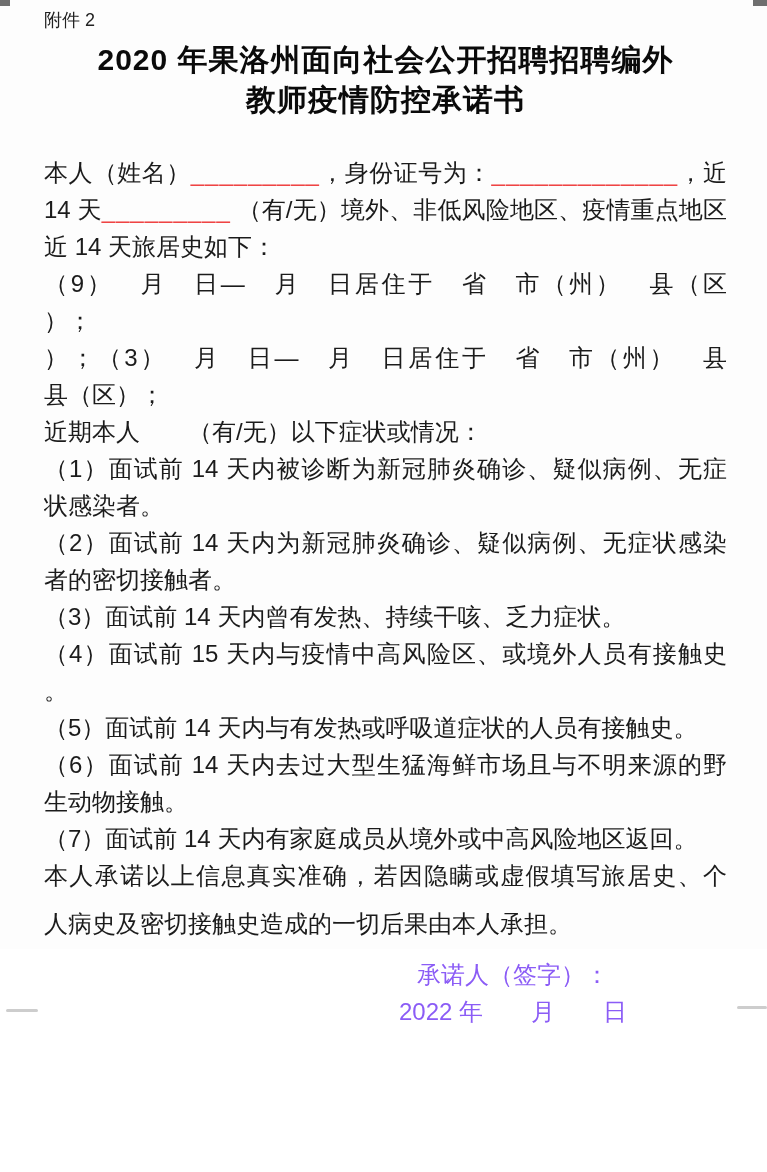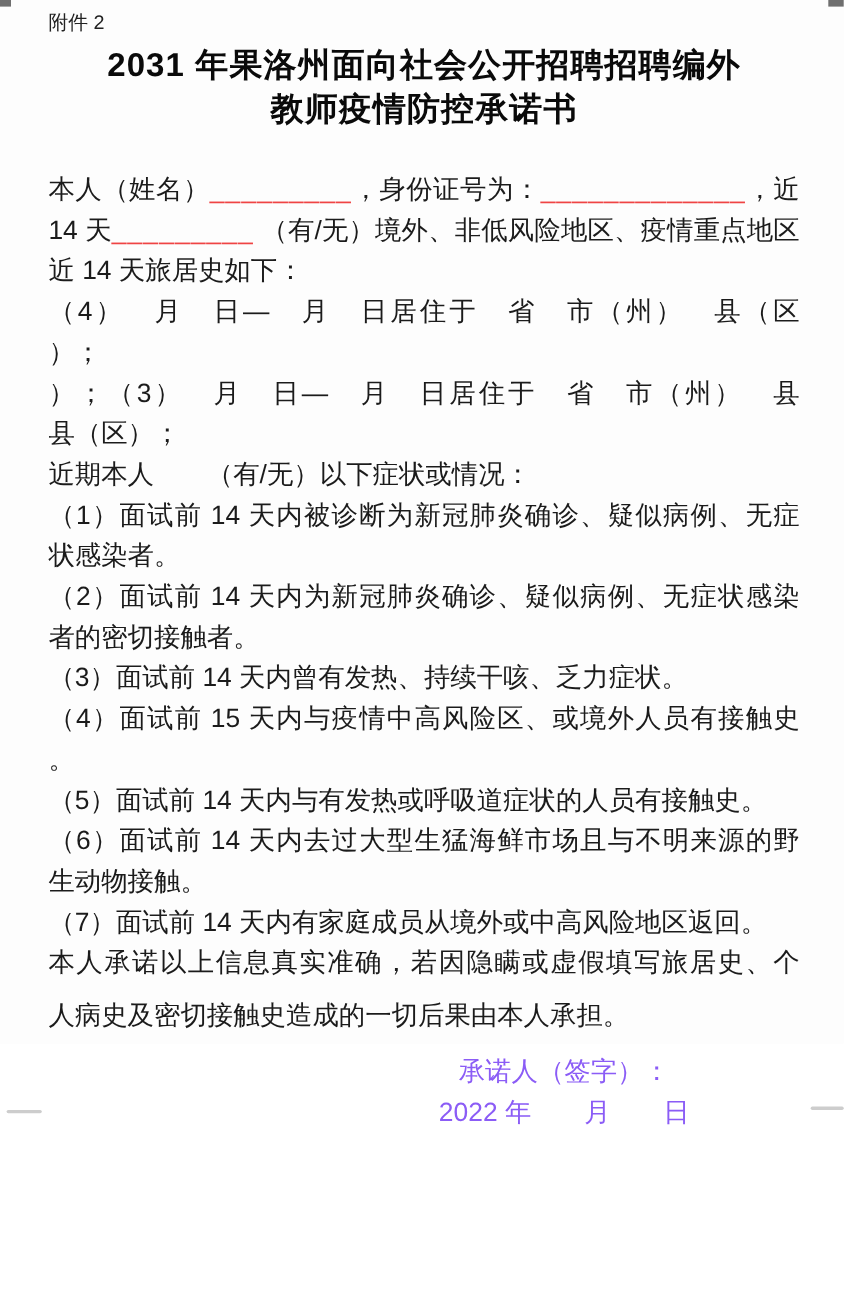--- a/index.html
+++ b/index.html
@@ -78,29 +78,29 @@
   .corner-right { right: 0; top: 0; width: 14px; }
 </style>
 </head>
 <body style="color: rgb(27, 27, 27); background: rgb(255, 255, 255);">
 
 <div class="page">
 
   <div class="attachment-label">附件 2</div>
 
   <div class="doc-title">
-    <div>2031 年果洛州面向社会公开招聘招聘编外</div>
+    <div>2020 年果洛州面向社会公开招聘招聘编外</div>
     <div>教师疫情防控承诺书</div>
   </div>
 
   <div class="body-text">
     <div class="doc-line jl">本人（姓名）<span class="blank">_________</span>，身份证号为：<span class="blank">_____________</span>，近</div>
     <div class="doc-line jl">14 天<span class="blank">_________</span> （有/无）境外、非低风险地区、疫情重点地区</div>
     <div class="doc-line">近 14 天旅居史如下：</div>
-    <div class="doc-line jl">（4）　月　日—　月　日居住于　省　市（州）　县（区</div>
+    <div class="doc-line jl">（9）　月　日—　月　日居住于　省　市（州）　县（区</div>
     <div class="doc-line">）；</div>
     <div class="doc-line jl">）；（3）　月　日—　月　日居住于　省　市（州）　县</div>
     <div class="doc-line">县（区）；</div>
     <div class="doc-line">近期本人　　（有/无）以下症状或情况：</div>
     <div class="doc-line jl">（1）面试前 14 天内被诊断为新冠肺炎确诊、疑似病例、无症</div>
     <div class="doc-line">状感染者。</div>
     <div class="doc-line jl">（2）面试前 14 天内为新冠肺炎确诊、疑似病例、无症状感染</div>
     <div class="doc-line">者的密切接触者。</div>
     <div class="doc-line">（3）面试前 14 天内曾有发热、持续干咳、乏力症状。</div>
     <div class="doc-line jl">（4）面试前 15 天内与疫情中高风险区、或境外人员有接触史</div>

